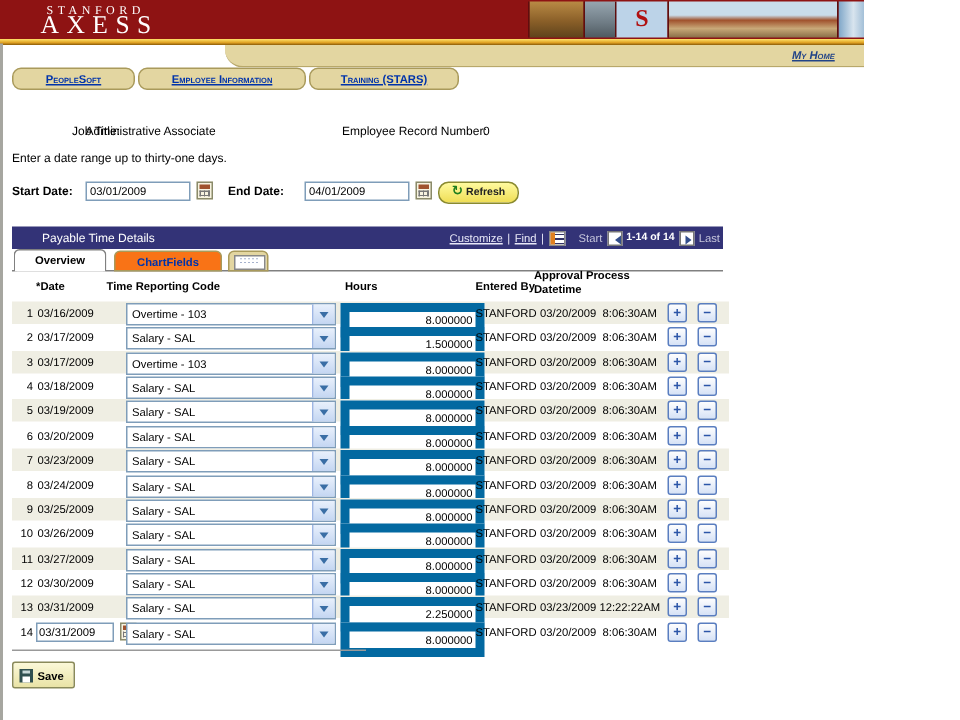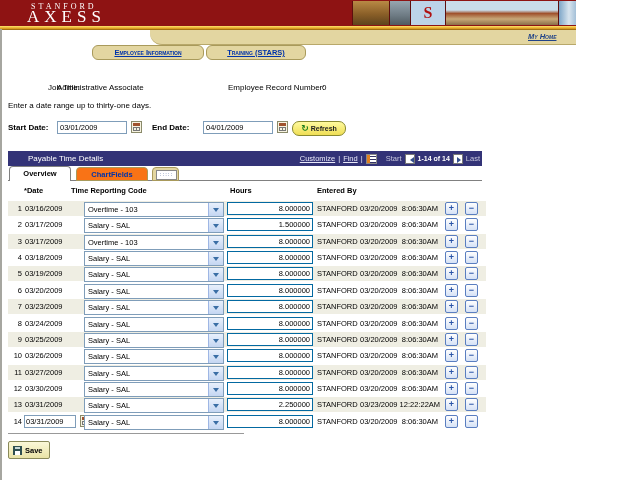--- a/index.html
+++ b/index.html
@@ -94,21 +94,21 @@
   .rdate-edit{position:absolute;left:16px;top:1px;width:70px;height:13px;}
   .rdate-edit input{position:absolute;left:0;top:0;width:48px;height:11px;border:1px solid #7F9DB9;
         font-size:7.5px;padding:0 1px;font-family:"Liberation Sans",sans-serif;}
   .rdate-edit .calbtn{left:56px;top:0;}
   .sel{position:absolute;left:76px;top:1px;width:138px;height:13px;border:1px solid #7F9DB9;background:#fff;
        box-sizing:content-box;cursor:pointer;}
   .sel-text{position:absolute;left:3px;top:0;line-height:13px;font-size:7.5px;white-space:nowrap;}
   .sel-btn{position:absolute;right:0;top:0;width:14px;height:100%;
        background:linear-gradient(#E8F0FC,#C4D6F2);border-left:1px solid #9EB6E4;}
   .sel-btn::after{content:"";position:absolute;left:4px;top:5px;border:3px solid transparent;border-top:4px solid #3A6EA5;}
-  .hours{position:absolute;left:219px;top:1px;width:80px;height:11px;border:1px solid #0369a1;
+  .hours{position:absolute;left:219px;top:1px;width:80px;height:11px;border:6px solid #0369a1;
        font-size:7.5px;text-align:right;padding:0 2px;background:#fff;font-family:"Liberation Sans",sans-serif;}
   .entered{position:absolute;left:309px;top:0;line-height:15px;}
   .dt{position:absolute;left:352px;top:0;line-height:15px;white-space:pre;}
   .rowbtn{position:absolute;top:1px;width:13px;height:13px;background:linear-gradient(#FEFEFE,#D6E2F6);
        border:1px solid #5A7EC0;border-radius:2px;color:#2B55A8;font-size:9px;line-height:9px;font-weight:bold;
        padding:0;box-sizing:border-box;font-family:"Liberation Sans",sans-serif;cursor:pointer;}
   .addb{left:437px;}
   .delb{left:457px;}
 
   
@@ -153,20 +153,21 @@
   </div>
   <div class="gold-stripe"></div>
   <div class="corner-frag"></div>
 
   <div class="util-bar">
     <span class="util-link" style="left:378px;">My Home</span>
     <span class="util-link" style="left:430px;">Logoff</span>
   </div>
   <div class="left-border"></div>
 
+  <div class="nav-tab" style="left:8px;width:80px;"><span>PeopleSoft</span></div>
   <div class="nav-tab" style="left:92px;width:110px;"><span>Employee Information</span></div>
   <div class="nav-tab" style="left:206px;width:98px;"><span>Training (STARS)</span></div>
 
   <span class="lbl" style="left:13px;top:83px;margin-left:35px;">Job Title:</span>
   <span class="lbl" style="left:57px;top:83px;">Administrative Associate</span>
   <span class="lbl" style="left:228px;top:83px;">Employee Record Number:</span>
   <span class="lbl" style="left:322px;top:83px;">0</span>
   <span class="lbl" style="left:8px;top:101px;">Enter a date range up to thirty-one days.</span>
 
   <span class="lbl b" style="left:8px;top:123px;">Start Date:</span>
@@ -200,20 +201,21 @@
   <div class="gtab-active">Overview</div>
   <div class="gtab">ChartFields</div>
   <div class="gtab-ico">
     <span class="mini">:::::</span>
   </div>
 
   <span class="col-hdr" style="left:24px;top:186px;">*Date</span>
   <span class="col-hdr" style="left:71px;top:186px;">Time Reporting Code</span>
   <span class="col-hdr" style="left:230px;top:186px;">Hours</span>
   <span class="col-hdr" style="left:317px;top:186px;">Entered By</span>
+  <span class="col-hdr col-approval" style="left:356px;top:179px;">Approval Process Datetime</span>
 
   <div class="rows">
       <div class="grid-row alt" style="top: 0px;">
       <span class="rnum">1</span>
       <span class="rdate">03/16/2009</span>
 
       <div class="sel">
         <span class="sel-text">Overtime - 103</span>
         <span class="sel-btn"></span>
       </div>

